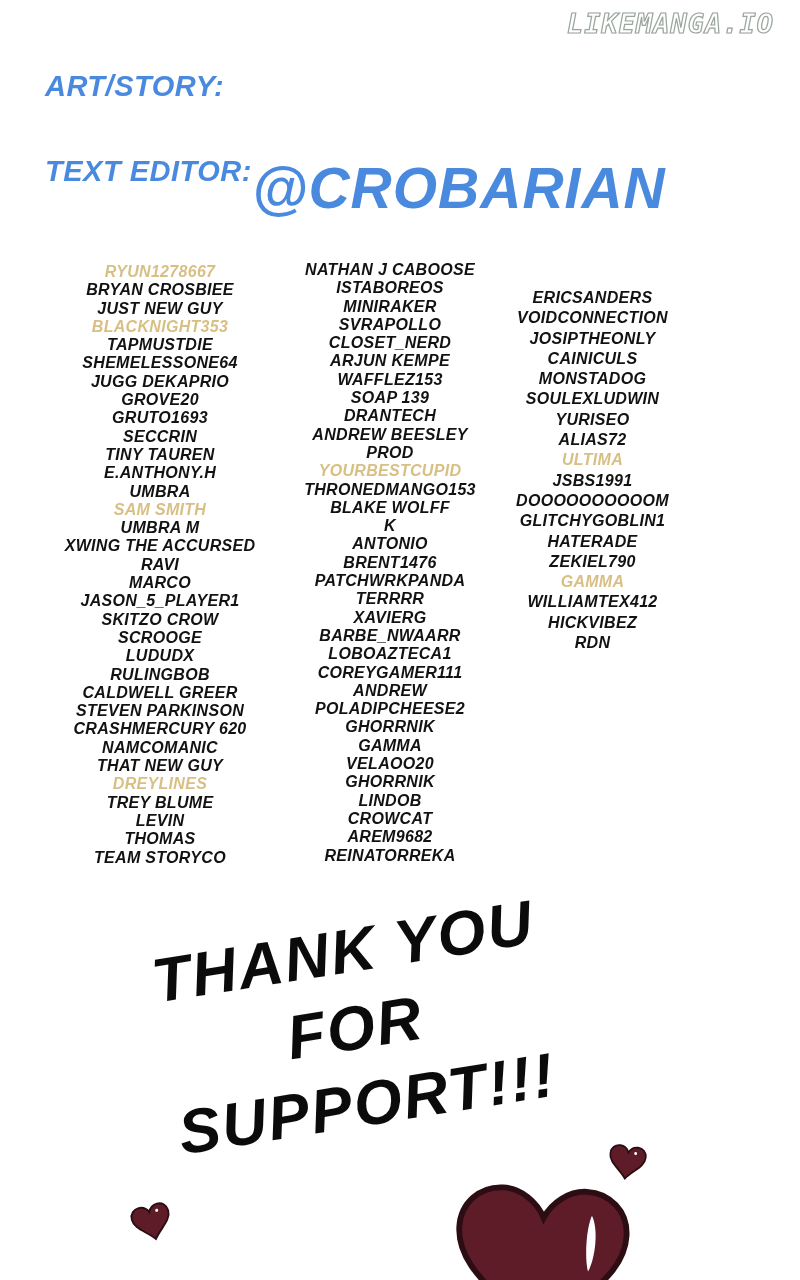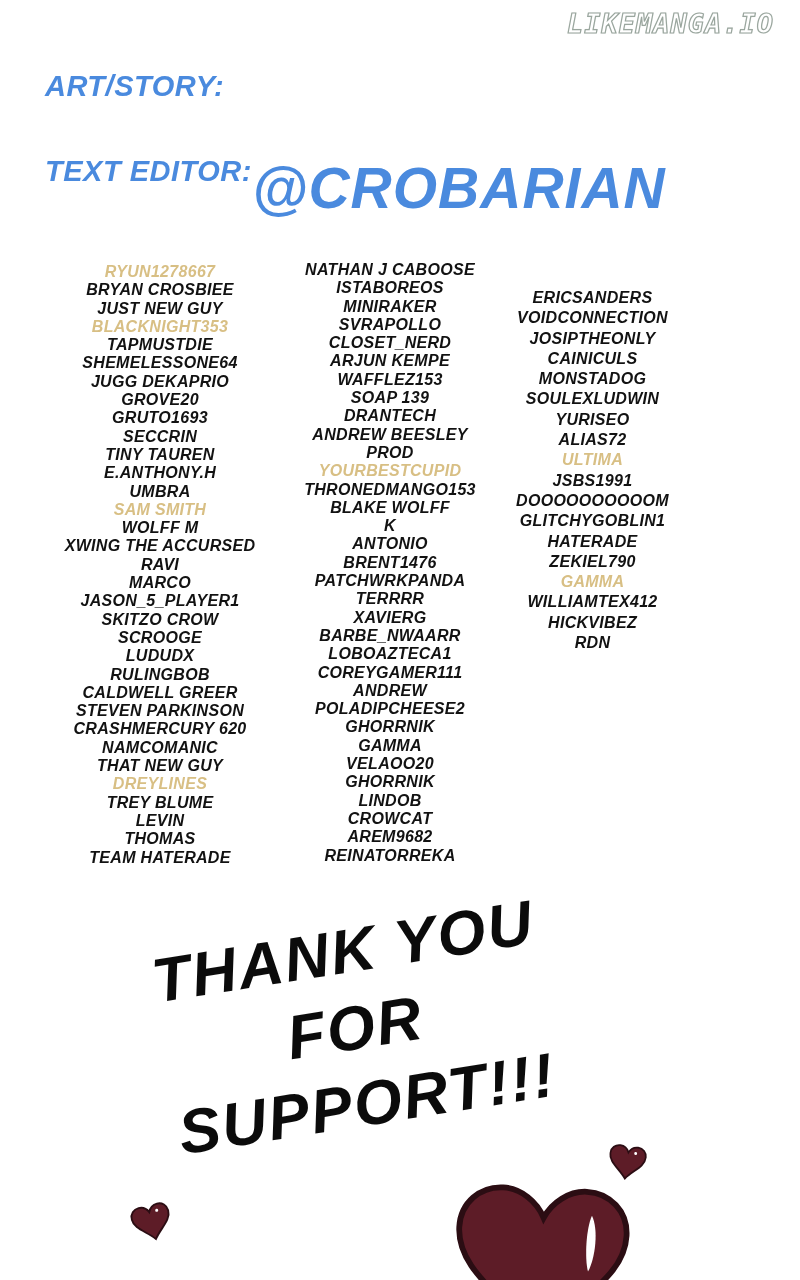--- a/index.html
+++ b/index.html
@@ -107,39 +107,39 @@
       <div class="name">TAPMUSTDIE</div>
       <div class="name">SHEMELESSONE64</div>
       <div class="name">JUGG DEKAPRIO</div>
       <div class="name">GROVE20</div>
       <div class="name">GRUTO1693</div>
       <div class="name">SECCRIN</div>
       <div class="name">TINY TAUREN</div>
       <div class="name">E.ANTHONY.H</div>
       <div class="name">UMBRA</div>
       <div class="name gold">SAM SMITH</div>
-      <div class="name">WOLFF M</div>
+      <div class="name">UMBRA M</div>
       <div class="name">XWING THE ACCURSED</div>
       <div class="name">RAVI</div>
       <div class="name">MARCO</div>
       <div class="name">JASON_5_PLAYER1</div>
       <div class="name">SKITZO CROW</div>
       <div class="name">SCROOGE</div>
       <div class="name">LUDUDX</div>
       <div class="name">RULINGBOB</div>
       <div class="name">CALDWELL GREER</div>
       <div class="name">STEVEN PARKINSON</div>
       <div class="name">CRASHMERCURY 620</div>
       <div class="name">NAMCOMANIC</div>
       <div class="name">THAT NEW GUY</div>
       <div class="name gold">DREYLINES</div>
       <div class="name">TREY BLUME</div>
       <div class="name">LEVIN</div>
       <div class="name">THOMAS</div>
-      <div class="name">TEAM HATERADE</div>
+      <div class="name">TEAM STORYCO</div>
     </div>
   <div class="col col2">
       <div class="name">NATHAN J CABOOSE</div>
       <div class="name">ISTABOREOS</div>
       <div class="name">MINIRAKER</div>
       <div class="name">SVRAPOLLO</div>
       <div class="name">CLOSET_NERD</div>
       <div class="name">ARJUN KEMPE</div>
       <div class="name">WAFFLEZ153</div>
       <div class="name">SOAP 139</div>

